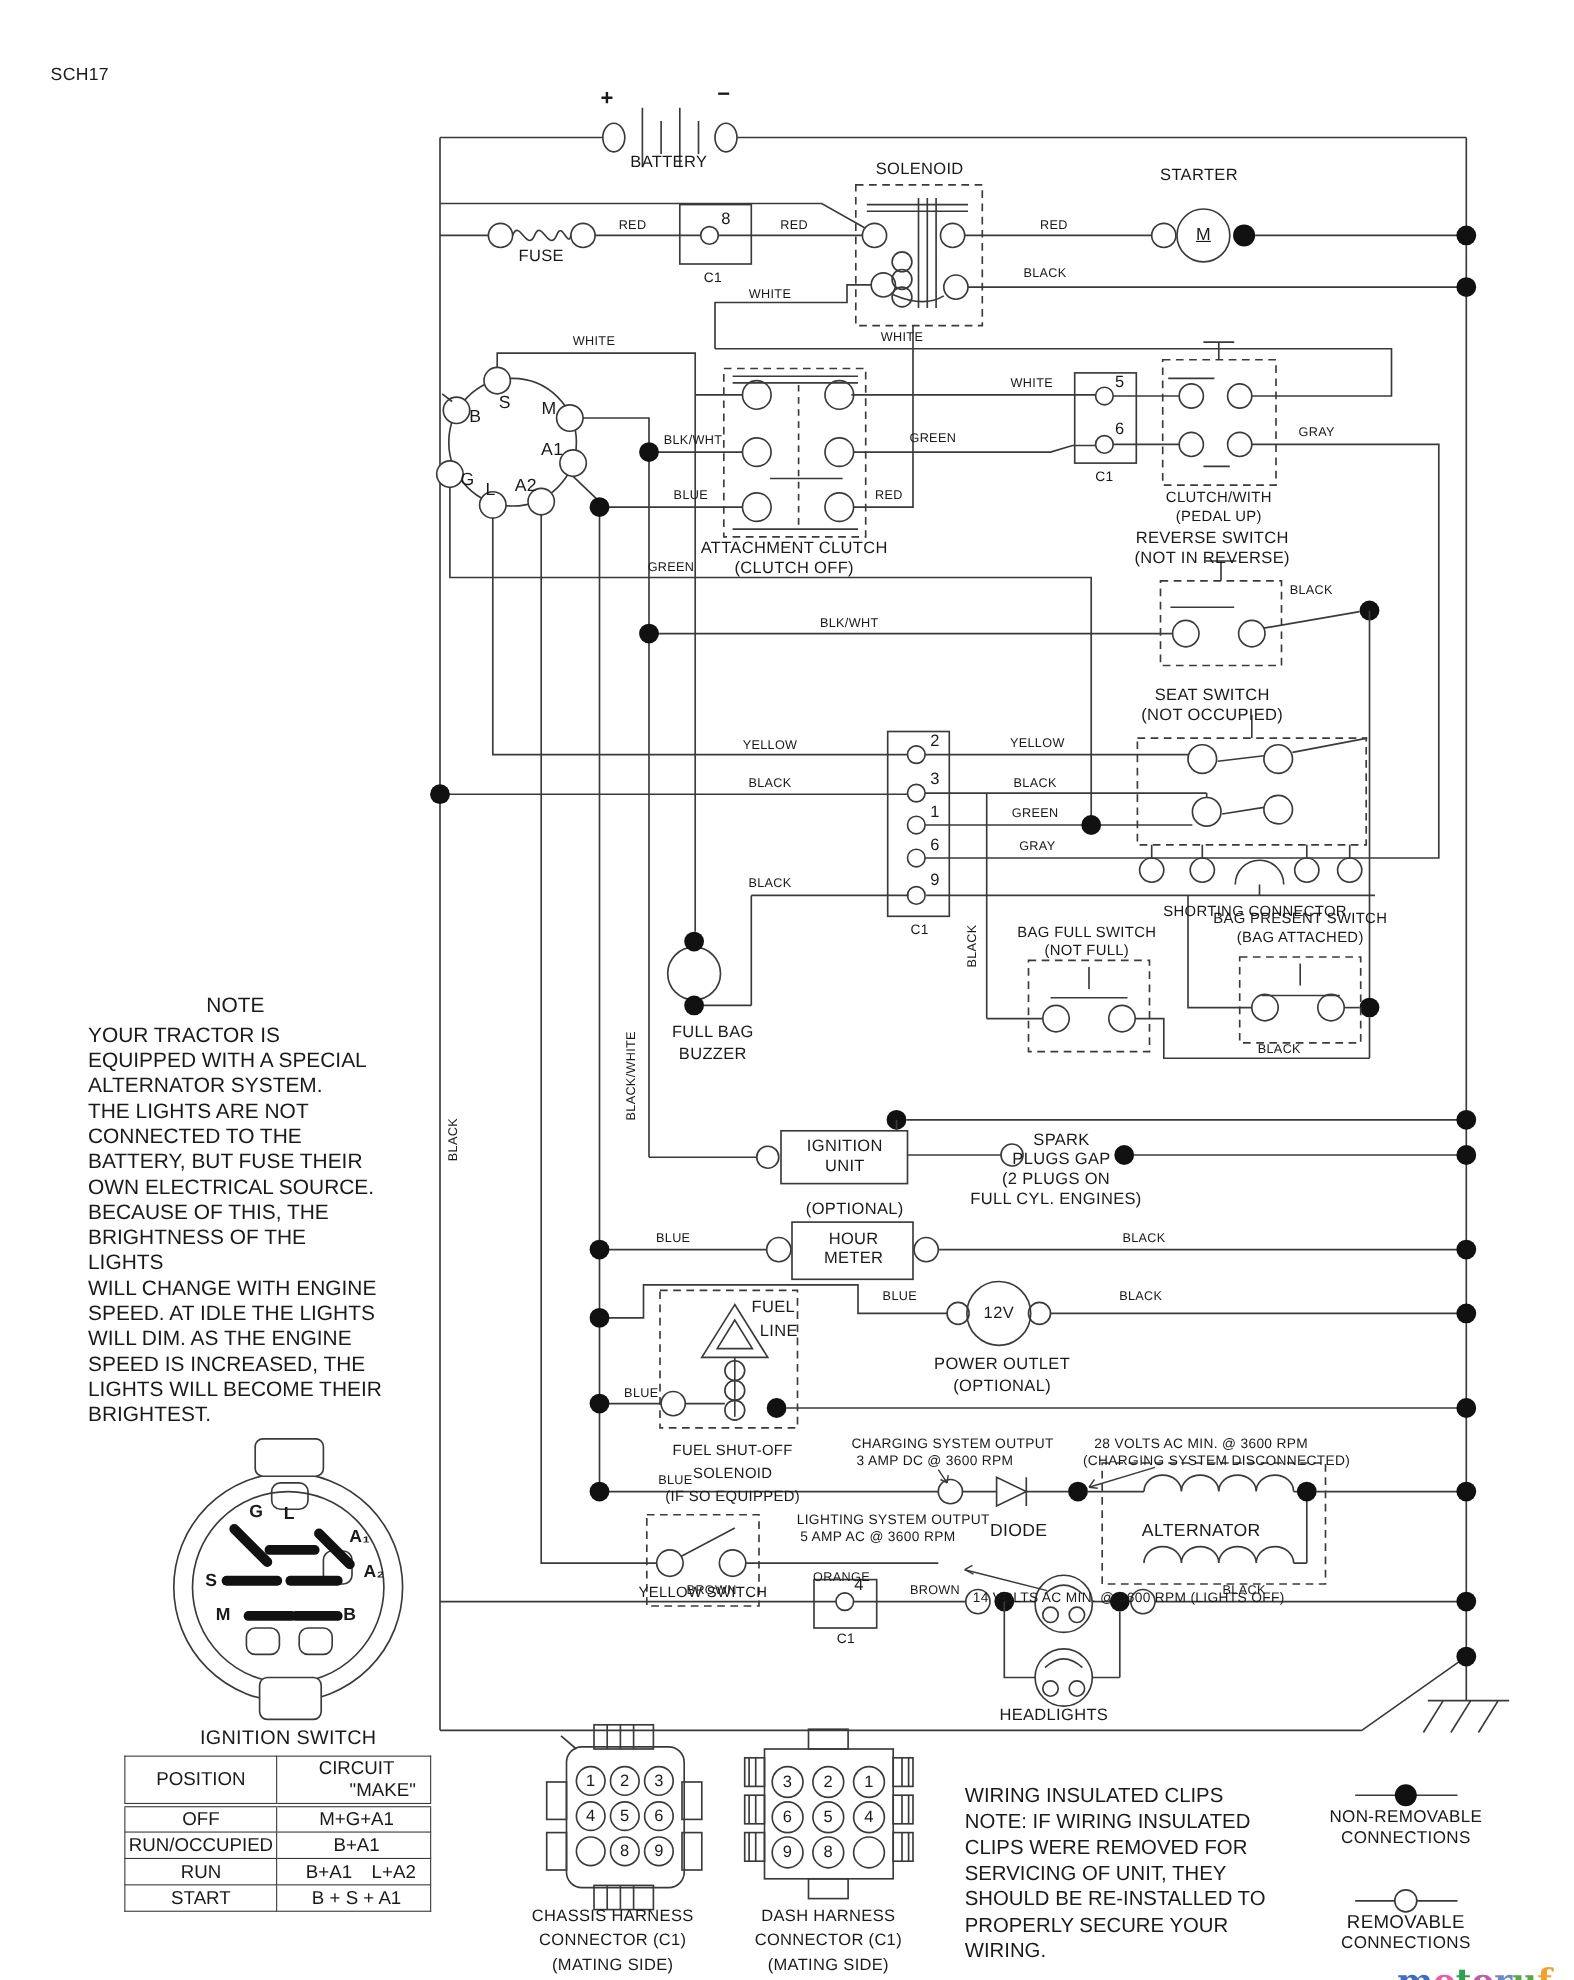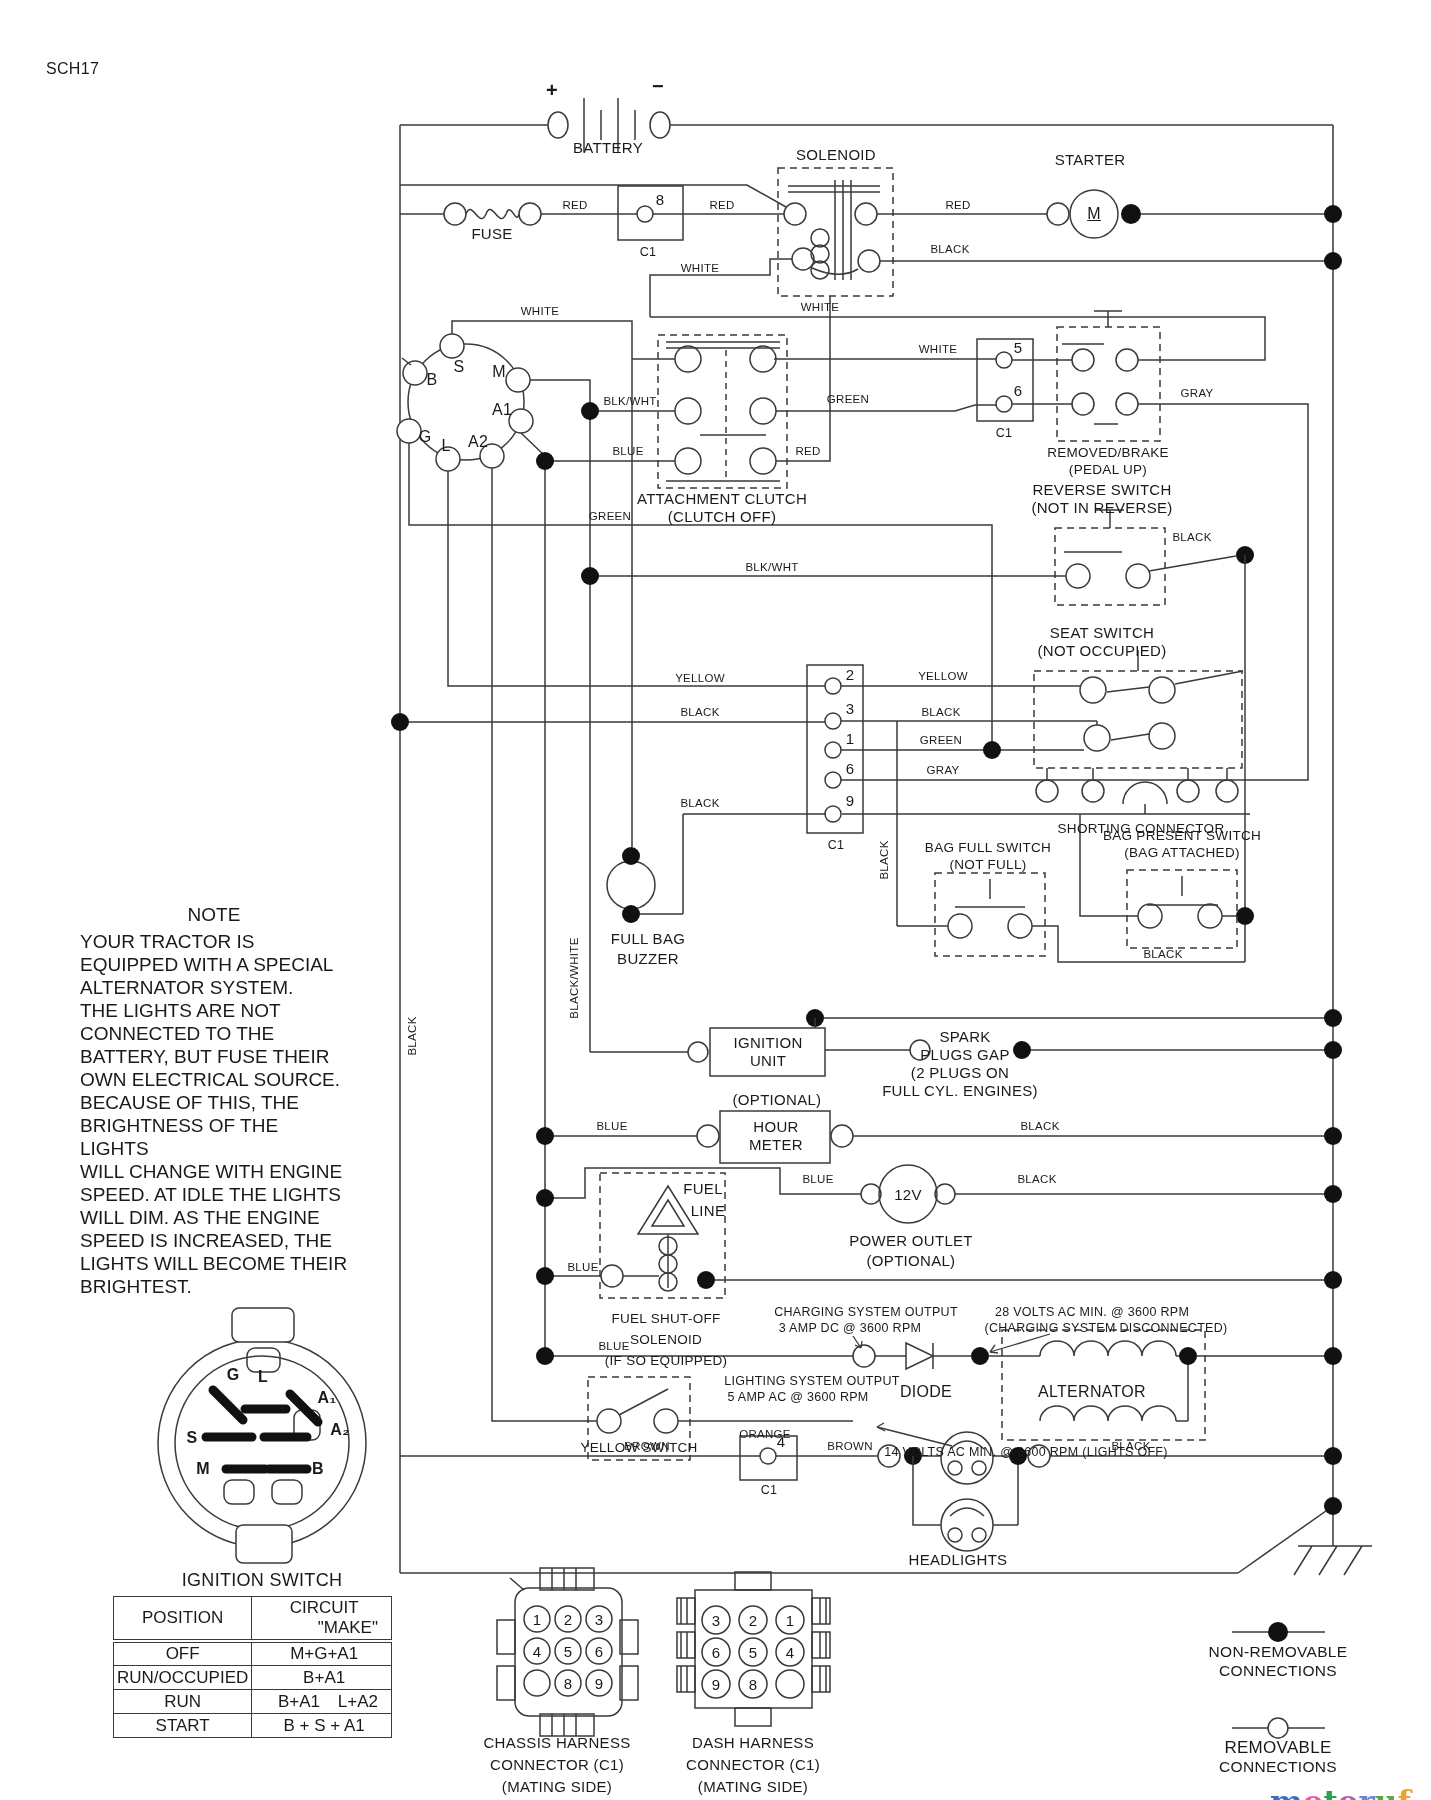--- a/index.html
+++ b/index.html
@@ -424,21 +424,21 @@
 <div class="t big ul" style="left:1094px;top:186px">M</div>
 <div class="t lbl" style="left:950px;top:221px">BLACK</div>
 
 <div class="t lbl" style="left:700px;top:240px">WHITE</div>
 <div class="t lbl" style="left:540px;top:283px">WHITE</div>
 <div class="t lbl" style="left:820px;top:279px">WHITE</div>
 <div class="t lbl" style="left:938px;top:321px">WHITE</div>
 <div class="t pin" style="left:1018px;top:319px">5</div>
 <div class="t pin" style="left:1018px;top:362px">6</div>
 <div class="t c1" style="left:1004px;top:405px">C1</div>
-<div class="t capS" style="left:1108px;top:424px">REMOVED/BRAKE</div>
+<div class="t capS" style="left:1108px;top:424px">CLUTCH/WITH</div>
 <div class="t capS" style="left:1108px;top:441px">(PEDAL UP)</div>
 <div class="t lbl" style="left:1197px;top:365px">GRAY</div>
 
 <div class="t big" style="left:459px;top:339px">S</div>
 <div class="t big" style="left:432px;top:352px">B</div>
 <div class="t big" style="left:499px;top:344px">M</div>
 <div class="t big" style="left:502px;top:382px">A1</div>
 <div class="t big" style="left:425px;top:409px">G</div>
 <div class="t big" style="left:446px;top:418px">L</div>
 <div class="t big" style="left:478px;top:414px">A2</div>
@@ -608,20 +608,29 @@
 <div class="t pin" style="left:790px;top:1592px">1</div>
 <div class="t pin" style="left:716px;top:1624px">6</div>
 <div class="t pin" style="left:753px;top:1624px">5</div>
 <div class="t pin" style="left:790px;top:1624px">4</div>
 <div class="t pin" style="left:716px;top:1656px">9</div>
 <div class="t pin" style="left:753px;top:1656px">8</div>
 <div class="t cap" style="left:753px;top:1714px">DASH HARNESS</div>
 <div class="t cap" style="left:753px;top:1736px">CONNECTOR (C1)</div>
 <div class="t cap" style="left:753px;top:1758px">(MATING SIDE)</div>
 
+<div id="clips-block">
+  <div class="clips-line">WIRING INSULATED CLIPS</div>
+  <div class="clips-line">NOTE: IF WIRING INSULATED</div>
+  <div class="clips-line">CLIPS WERE REMOVED FOR</div>
+  <div class="clips-line">SERVICING OF UNIT, THEY</div>
+  <div class="clips-line">SHOULD BE RE-INSTALLED TO</div>
+  <div class="clips-line">PROPERLY SECURE YOUR</div>
+  <div class="clips-line">WIRING.</div>
+</div>
 
 <div class="t" style="left:1278px;top:1624px;font-size:15.5px">NON-REMOVABLE</div>
 <div class="t" style="left:1278px;top:1643px;font-size:15.5px">CONNECTIONS</div>
 <div class="t" style="left:1278px;top:1720px;font-size:17px">REMOVABLE</div>
 <div class="t" style="left:1278px;top:1739px;font-size:15.5px">CONNECTIONS</div>
 
 <div id="logo">
   <span style="color:#3f6cc0">m</span><span style="color:#ef5ba1">o</span><span style="color:#2fa04d">t</span><span style="color:#b85fa8">o</span><span style="color:#6f86c9">r</span><span style="color:#57a845">u</span><span style="color:#f0a22e">f</span><span class="de" style="color:#5a6b77">.de</span>
 </div>
 

